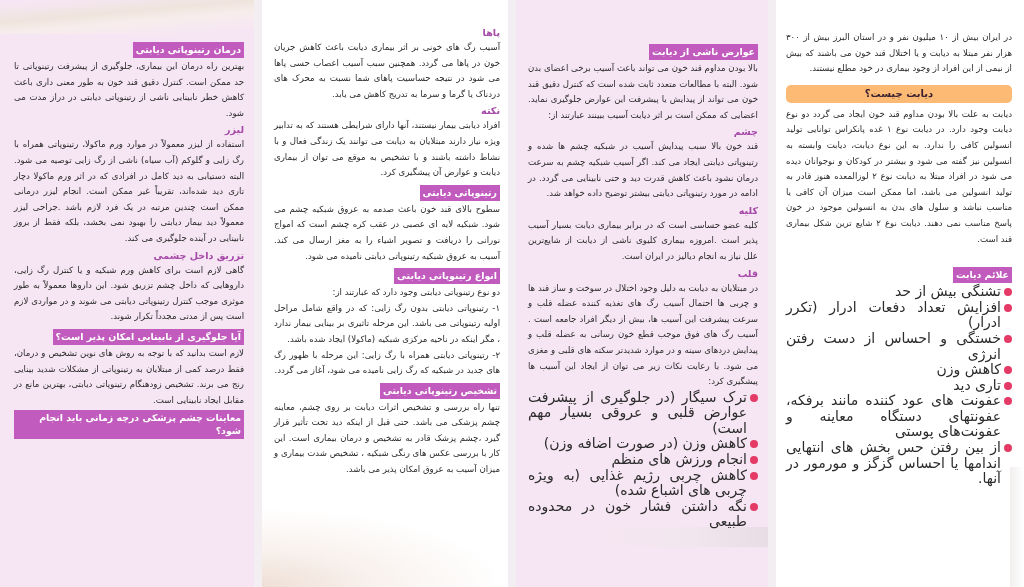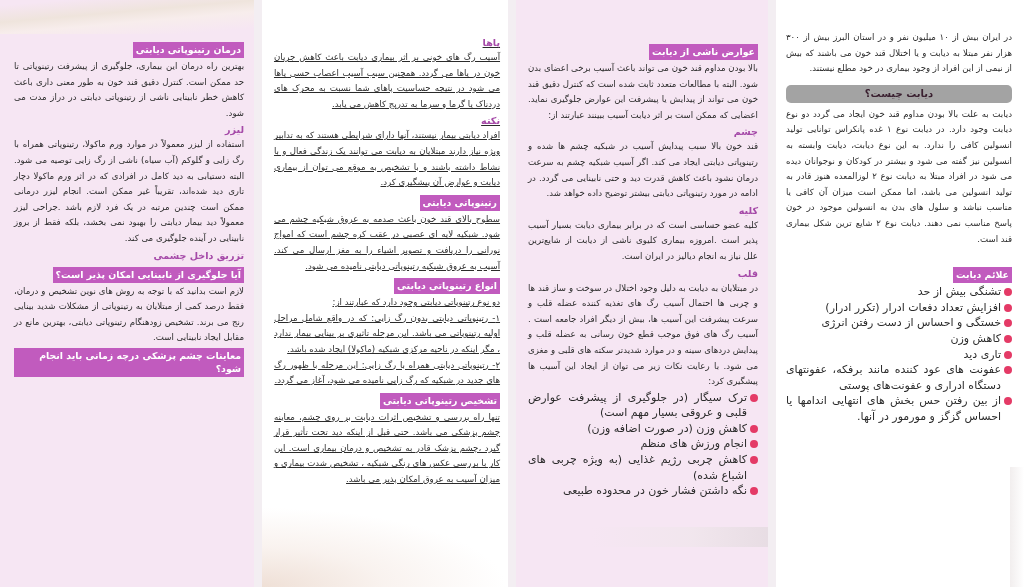--- a/index.html
+++ b/index.html
@@ -4,30 +4,30 @@
 <style>
   * { box-sizing: border-box; margin: 0; padding: 0; }
   html, body { width: 1024px; height: 587px; overflow: hidden; background: #ffffff; }
   body { font-family: "DejaVu Sans", sans-serif; color: #2b2b2b; position: relative; }
   .sheet { position: absolute; top: 0; left: 0; width: 1024px; height: 587px; display: flex; direction: ltr; }
   .panel { position: relative; height: 587px; overflow: hidden; direction: rtl; }
   .p-pink { background: #f6e6f3; }
   .p-white { background: #ffffff; }
   .gap { width: 8px; background: #f3eef2; height: 587px; }
   #col1 { width: 256px; padding: 38px 10px 8px 14px; }
-  #col2 { width: 248px; padding: 34px 8px 0 12px; text-decoration: underline; }
+  #col2 { width: 248px; padding: 24px 8px 0 12px; }
   #col3 { width: 254px; padding: 30px 10px 0 12px; }
   #col4 { width: 250px; padding: 30px 12px 0 10px; }
 
   .para { font-size: 8.6px; line-height: 15.6px; text-align: justify; text-align-last: right; color: #2a2a2a; }
   .sub { font-size: 9.6px; font-weight: bold; color: #a54aa8; line-height: 15px; margin-top: 1px; }
   .hbar { display: inline-block; background: #c15bbe; color: #ffffff; font-size: 9.4px; font-weight: bold; padding: 1px 3px 2px; line-height: 13px; margin: 2px 0 1px; }
-  .hpill { display: block; background: #a3a3a3; color: #3a2030; font-size: 10px; font-weight: bold; text-align: center; border-radius: 5px; padding: 3px 0 4px; margin: 8px 0 4px; }
+  .hpill { display: block; background: #fdba74; color: #3a2030; font-size: 10px; font-weight: bold; text-align: center; border-radius: 5px; padding: 3px 0 4px; margin: 8px 0 4px; }
   ul.bullets { list-style: none; }
-  ul.bullets li { font-size: 11px; line-height: 15.6px; position: relative; padding-right: 11px; text-align: justify; text-align-last: right; }
+  ul.bullets li { font-size: 14px; line-height: 15.6px; position: relative; padding-right: 11px; text-align: justify; text-align-last: right; }
   ul.bullets li .dot { position: absolute; right: 0; top: 4px; width: 8px; height: 8px; border-radius: 50%; background: #e43a66; }
   .spacer { height: 16px; }
 
   .swoosh { position: absolute; left: 0; right: 0; pointer-events: none; }
   #col1 .swoosh { top: 0; height: 34px; background: linear-gradient(175deg, rgba(255,255,255,0) 10%, rgba(238,228,218,0.9) 40%, rgba(248,240,233,0.7) 60%, rgba(255,255,255,0) 90%); }
   #col2 .swoosh { bottom: 0; height: 80px; background: radial-gradient(ellipse at 0% 100%, rgba(238,222,212,0.95) 0%, rgba(245,234,228,0.6) 35%, rgba(255,255,255,0) 70%); }
   #col3 .swoosh { bottom: 40px; height: 20px; background: linear-gradient(90deg, rgba(255,255,255,0) 30%, rgba(240,230,236,0.8) 70%, rgba(230,220,226,0.9) 100%); }
   #col4 .swoosh { bottom: 0; height: 120px; left: 0; width: 14px; background: linear-gradient(90deg, rgba(240,236,236,0.9), rgba(255,255,255,0)); }
 </style>
 </head>
@@ -35,20 +35,21 @@
 
 <div class="sheet">
 
   <section id="col1" class="panel p-pink">
     <div class="swoosh"></div>
     <span class="hbar">درمان رتینوپاتی دیابتی</span>
     <p class="para">بهترین راه درمان این بیماری، جلوگیری از پیشرفت رتینوپاتی تا حد ممکن است. کنترل دقیق قند خون به طور معنی داری باعث کاهش خطر نابینایی ناشی از رتینوپاتی دیابتی در دراز مدت می شود.</p>
     <div class="sub">لیزر</div>
     <p class="para">استفاده از لیزر معمولاً در موارد ورم ماکولا، رتینوپاتی همراه با رگ زایی و گلوکم (آب سیاه) ناشی از رگ زایی توصیه می شود. البته دستیابی به دید کامل در افرادی که در اثر ورم ماکولا دچار تاری دید شده‌اند، تقریباً غیر ممکن است. انجام لیزر درمانی ممکن است چندین مرتبه در یک فرد لازم باشد .جراحی لیزر معمولاً دید بیمار دیابتی را بهبود نمی بخشد، بلکه فقط از بروز نابینایی در آینده جلوگیری می کند.</p>
     <div class="sub">تزریق داخل چشمی</div>
+    <p class="para">گاهی لازم است برای کاهش ورم شبکیه و یا کنترل رگ زایی، داروهایی که داخل چشم تزریق شود. این داروها معمولاً به طور موثری موجب کنترل رتینوپاتی دیابتی می شوند و در مواردی لازم است پس از مدتی مجدداً تکرار شوند.</p>
     <span class="hbar">آیا جلوگیری از نابینایی امکان پذیر است؟</span>
     <p class="para">لازم است بدانید که با توجه به روش های نوین تشخیص و درمان، فقط درصد کمی از مبتلایان به رتینوپاتی از مشکلات شدید بینایی رنج می برند. تشخیص زودهنگام رتینوپاتی دیابتی، بهترین مانع در مقابل ایجاد نابینایی است.</p>
     <span class="hbar">معاینات چشم پزشکی درچه زمانی باید انجام شود؟</span>
   </section>
 
   <div class="gap"></div>
 
   <section id="col2" class="panel p-white">
     <div class="swoosh"></div>
     <div class="sub">پاها</div>
@@ -95,18 +96,18 @@
     <span class="hpill">دیابت چیست؟</span>
     <p class="para">دیابت به علت بالا بودن مداوم قند خون ایجاد می گردد دو نوع دیابت وجود دارد. در دیابت نوع ۱ غده پانکراس توانایی تولید انسولین کافی را ندارد. به این نوع دیابت، دیابت وابسته به انسولین نیز گفته می شود و بیشتر در کودکان و نوجوانان دیده می شود در افراد مبتلا به دیابت نوع ۲ لوزالمعده هنوز قادر به تولید انسولین می باشد، اما ممکن است میزان آن کافی یا مناسب نباشد و سلول های بدن به انسولین موجود در خون پاسخ مناسب نمی دهند. دیابت نوع ۲ شایع ترین شکل بیماری قند است.</p>
     <div class="spacer"></div>
     <span class="hbar">علائم دیابت</span>
     <ul class="bullets">
       <li><span class="dot"></span><span>تشنگی بیش از حد</span></li>
       <li><span class="dot"></span><span>افزایش تعداد دفعات ادرار (تکرر ادرار)</span></li>
       <li><span class="dot"></span><span>خستگی و احساس از دست رفتن انرژی</span></li>
       <li><span class="dot"></span><span>کاهش وزن</span></li>
       <li><span class="dot"></span><span>تاری دید</span></li>
-      <li><span class="dot"></span><span>عفونت های عود کننده مانند برفکه، عفونتهای دستگاه ادراری و عفونت‌های پوستی</span></li>
+      <li><span class="dot"></span><span>عفونت های عود کننده مانند برفکه، عفونتهای دستگاه معاینه و عفونت‌های پوستی</span></li>
       <li><span class="dot"></span><span>از بین رفتن حس بخش های انتهایی اندامها یا احساس گزگز و مورمور در آنها.</span></li>
     </ul>
   </section>
 
 </div>
 
 </body></html>

